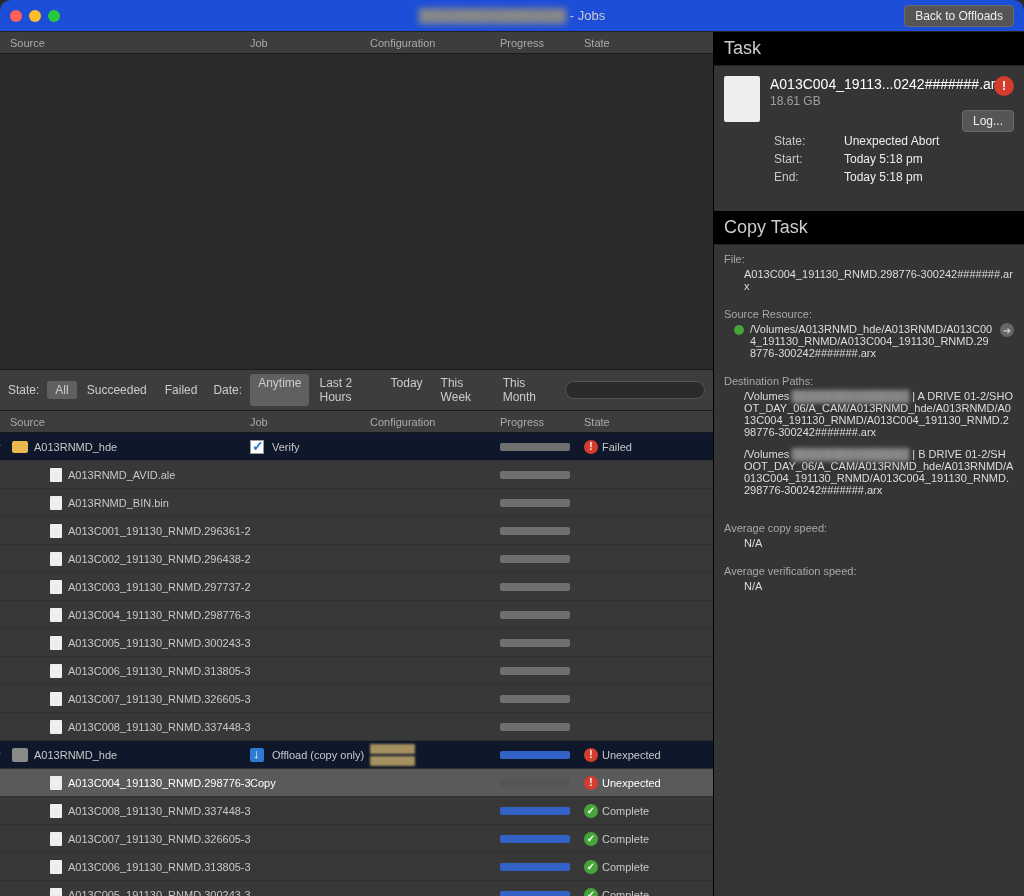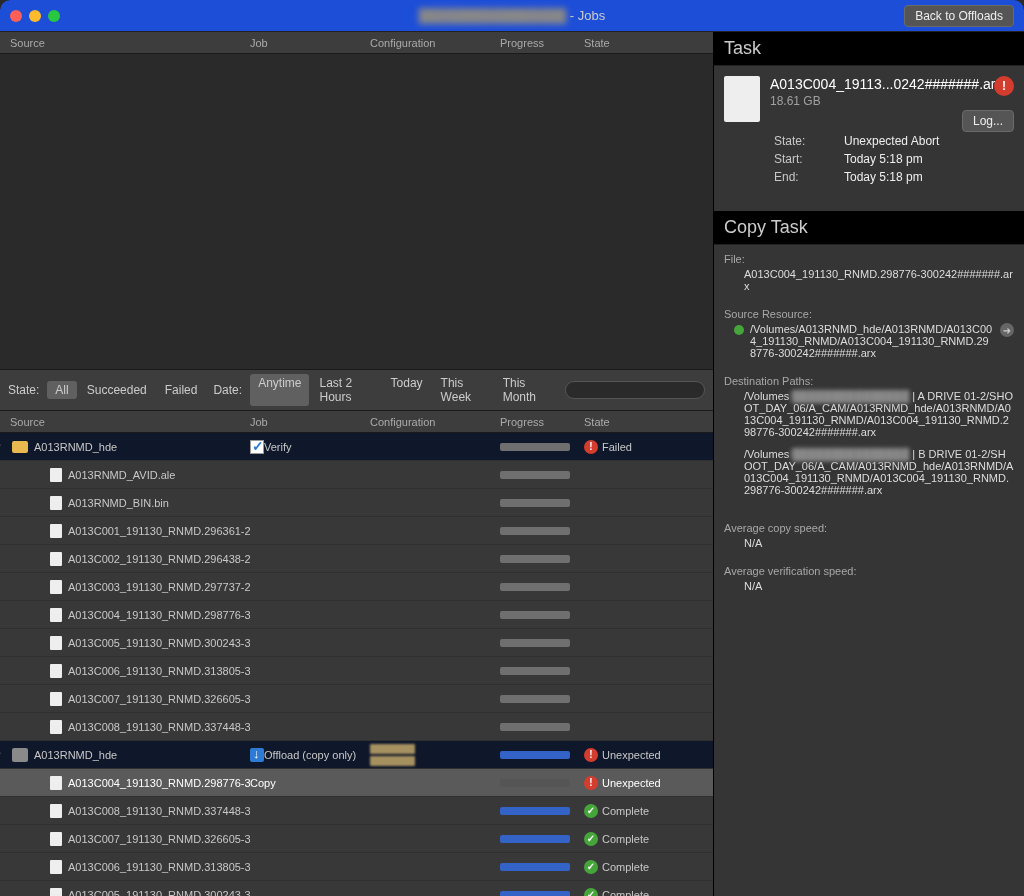--- a/index.html
+++ b/index.html
@@ -63,21 +63,21 @@
     margin-left:auto; background:#2a2a2a; border:1px solid #555; border-radius:10px;
     width:140px; height:18px; padding:0 6px; color:#ccc; font-size:11px;
   }
 
   .bottom-table-body { flex:1; overflow:auto; background:#383838; }
   .row {
     display:flex; align-items:center; height:28px; border-bottom:1px solid #303030;
     font-size:11px; padding:0;
   }
   .row .c-source { width:250px; padding-left:10px; display:flex; align-items:center; gap:6px; overflow:hidden; white-space:nowrap;}
-  .row .c-job { width:120px; display:flex; align-items:center; gap:0;}
+  .row .c-job { width:120px; display:flex; align-items:center; gap:8px;}
   .row .c-config { width:130px; display:flex; align-items:center; gap:4px;}
   .row .c-progress { width:80px; display:flex; align-items:center;}
   .row .c-state { flex:1; display:flex; align-items:center; gap:4px; padding-left:4px;}
   .row.group { background:#0f172a; font-weight:500;}
   .row.selected { background:#5a5a5a; color:#fff;}
   .row.indent2 .c-source { padding-left:50px; }
 
   .disclose { cursor:pointer; color:#888; width:10px; display:inline-block; margin-left:-18px; margin-right:4px;}
   .icon-folder { width:16px; height:12px; background:#e9b84e; border-radius:2px; position:relative; flex-shrink:0;}
   .icon-folder::before{content:"";position:absolute;top:-3px;left:0;width:7px;height:3px;background:#e9b84e;border-radius:2px 2px 0 0;}

